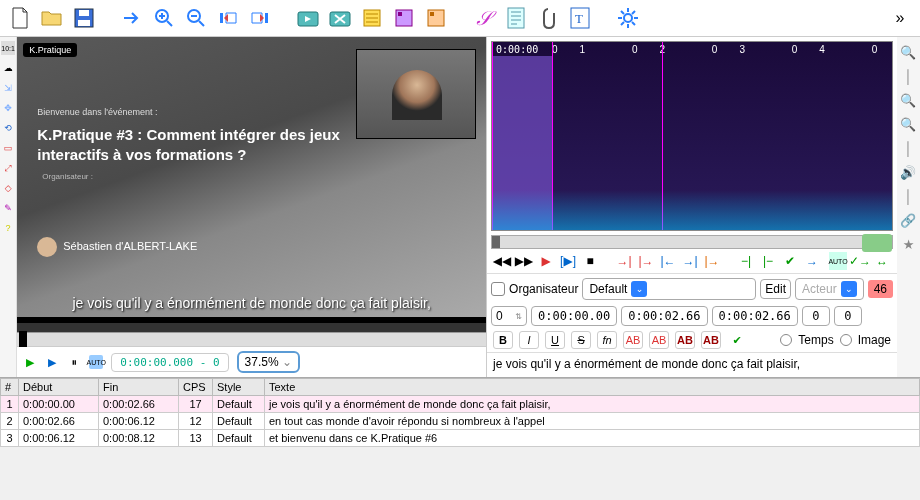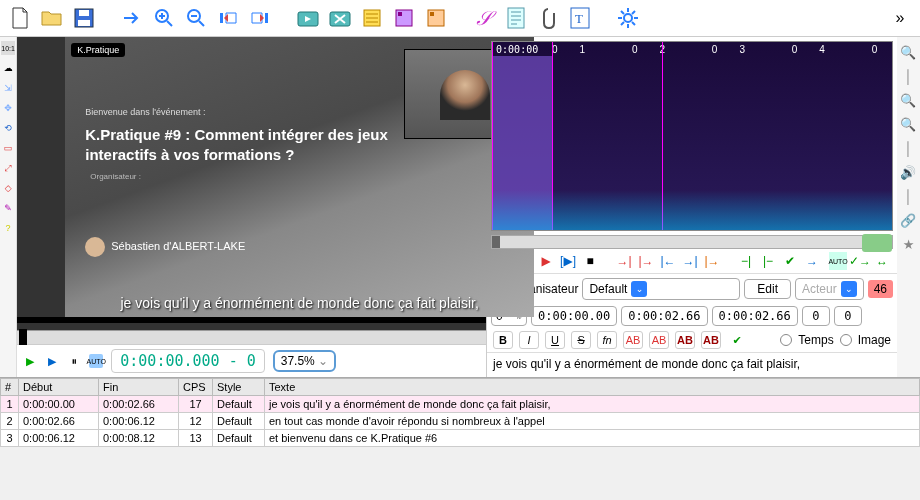--- a/index.html
+++ b/index.html
@@ -4,57 +4,57 @@
 <style>
 * { box-sizing: border-box; margin: 0; padding: 0; }
 body { font-family: -apple-system, Helvetica, Arial, sans-serif; font-size: 12px; background: #f0f0f0; width: 920px; height: 500px; overflow: hidden; }
 .toolbar { background: #fff; border-bottom: 1px solid #ccc; padding: 4px 6px; display: flex; align-items: center; gap: 4px; }
 .tb-btn { width: 28px; height: 28px; display: inline-flex; align-items: center; justify-content: center; cursor: pointer; border-radius: 3px; }
 .tb-sep { width: 12px; }
 .main { display: flex; height: 340px; }
 .left-strip { width: 18px; background: #f5f5f5; border-right: 1px solid #ddd; display: flex; flex-direction: column; align-items: center; gap: 6px; padding-top: 4px; }
 .ls-item { width: 14px; height: 14px; font-size: 9px; cursor: pointer; display: flex; align-items: center; justify-content: center; }
 .video-area { flex: 1; background: #333; position: relative; max-width: 490px; }
-.video-frame { width: 100%; height: 280px; background: linear-gradient(160deg, #5a5a5a 0%, #4a4a4a 40%, #888 60%, #aaa 100%); position: relative; color: #fff; margin-left: 48px; }
+.video-frame { width: 100%; height: 280px; background: linear-gradient(160deg, #5a5a5a 0%, #4a4a4a 40%, #888 60%, #aaa 100%); position: relative; color: #fff; }
 .video-badge { position: absolute; top: 6px; left: 6px; background: #000; color: #fff; font-size: 9px; padding: 2px 6px; border-radius: 3px; }
 .video-title-bar { position: absolute; top: 8px; left: 52px; font-size: 8px; color: #bbb; }
 .pip { position: absolute; top: 12px; right: 10px; width: 120px; height: 90px; background: linear-gradient(#777, #555); border: 1px solid #000; }
 .pip-person { position: absolute; left: 35px; top: 20px; width: 50px; height: 50px; background: radial-gradient(circle at 50% 30%, #d9b896 0%, #a0765a 40%, #2a2a2a 60%); border-radius: 50% 50% 0 0; }
 .overlay-text { position: absolute; left: 20px; top: 70px; font-size: 9px; color: #ddd; }
 .overlay-title { position: absolute; left: 20px; top: 88px; font-size: 15px; font-weight: bold; color: #fff; width: 340px; line-height: 1.3; }
 .overlay-org { position: absolute; left: 25px; top: 135px; font-size: 8px; color: #bbb; }
 .overlay-name { position: absolute; left: 46px; bottom: 65px; font-size: 11px; color: #fff; }
 .avatar { position: absolute; left: 20px; bottom: 60px; width: 20px; height: 20px; border-radius: 50%; background: #d9b896; }
 .subtitle { position: absolute; bottom: 6px; left: 50%; transform: translateX(-50%); color: #fff; font-size: 14px; text-shadow: 1px 1px 2px #000; white-space: nowrap; }
 .video-controls { background: #000; height: 6px; }
 .scrub { background: #ddd; height: 14px; border-top: 1px solid #999; position: relative; }
 .scrub-marker { position: absolute; left: 2px; top: -2px; width: 8px; height: 16px; background: #000; }
 .pc-row { background: #fff; padding: 4px 6px; display: flex; align-items: center; gap: 8px; border-top: 1px solid #ccc; }
 .pc-btn { width: 14px; height: 14px; cursor: pointer; display: inline-flex; align-items: center; justify-content: center; font-size: 11px; }
-.time-display { color: #0a8; font-family: monospace; font-size: 15px; padding: 2px 8px; border: 1px solid #ccc; border-radius: 4px; }
+.time-display { color: #0a8; font-family: monospace; font-size: 11px; padding: 2px 8px; border: 1px solid #ccc; border-radius: 4px; }
 .offset { border: 1px solid #ccc; border-radius: 4px; padding: 2px 8px; }
 .zoom { border: 2px solid #5b9bd5; border-radius: 6px; padding: 2px 6px; }
 .right-panel { flex: 1; background: #fff; border-left: 1px solid #ccc; display: flex; flex-direction: column; }
 .spectro { height: 190px; background: linear-gradient(#1a0a3a, #2a1a5a); border: 1px solid #888; margin: 4px; position: relative; overflow: hidden; }
 .spectro-time { position: absolute; top: 2px; left: 4px; color: #fff; font-size: 10px; letter-spacing: 22px; }
 .spectro-t0 { position: absolute; top: 2px; left: 4px; color: #fff; font-size: 10px; font-family: monospace; }
 .spectro-line { position: absolute; top: 0; bottom: 0; width: 1px; background: #f0f; }
 .spectro-block { position: absolute; top: 14px; bottom: 0; background: rgba(130,90,220,0.6); }
 .spectro-noise { position: absolute; bottom: 0; left: 0; right: 0; height: 40px; background: linear-gradient(transparent, rgba(0,200,255,0.5)); }
 .spectro-bar { background: #ddd; height: 14px; margin: 0 4px; border: 1px solid #aaa; position: relative; }
 .spectro-bar-fill { position: absolute; left: 0; top: 0; bottom: 0; width: 8px; background: #666; }
 .spectro-bar-end { position: absolute; right: 0; top: -2px; width: 30px; height: 18px; background: #8c8; border-radius: 3px; }
 .wave-tools { padding: 3px 6px; display: flex; gap: 4px; align-items: center; border-bottom: 1px solid #ddd; }
 .wt-btn { width: 18px; height: 18px; cursor: pointer; font-size: 12px; display: inline-flex; align-items: center; justify-content: center; }
 .wt-sep { width: 8px; }
 .edit-row { padding: 4px; display: flex; gap: 4px; align-items: center; }
 .checkbox { width: 14px; height: 14px; border: 1px solid #888; border-radius: 3px; }
 .combo { border: 1px solid #aaa; border-radius: 4px; padding: 2px 6px; display: flex; align-items: center; gap: 4px; }
 .combo-arrow { background: #2a7fff; color: #fff; border-radius: 3px; width: 16px; height: 16px; display: inline-flex; align-items: center; justify-content: center; font-size: 9px; }
-.btn { border: 1px solid #aaa; border-radius: 4px; padding: 2px 12px; cursor: pointer; background: #fff; }
+.btn { border: 1px solid #aaa; border-radius: 4px; padding: 2px 4px; cursor: pointer; background: #fff; }
 .badge46 { background: #f88; padding: 2px 6px; border-radius: 3px; }
 .tc-row { padding: 2px 4px; display: flex; gap: 4px; align-items: center; }
 .tc-box { border: 1px solid #aaa; border-radius: 4px; padding: 2px 6px; font-family: monospace; }
 .spin { border: 1px solid #aaa; border-radius: 4px; padding: 2px 4px; width: 36px; display: flex; justify-content: space-between; align-items: center; }
 .fmt-row { padding: 3px 6px; display: flex; gap: 6px; align-items: center; border-bottom: 1px solid #ddd; }
 .fmt-btn { width: 20px; height: 18px; cursor: pointer; border: 1px solid #ccc; border-radius: 3px; display: inline-flex; align-items: center; justify-content: center; font-size: 11px; }
 .txt-edit { padding: 4px 6px; font-size: 12px; }
 .radio { width: 12px; height: 12px; border: 1px solid #888; border-radius: 50%; display: inline-block; }
 .grid { border-top: 1px solid #aaa; }
 .grid table { width: 100%; border-collapse: collapse; }
@@ -196,21 +196,21 @@
   </div>
 
   <div style="display:flex;flex-direction:column;width:490px">
     <div class="video-area">
       <div class="video-frame">
         <div class="video-badge">K.Pratique</div>
         <div class="pip">
             <div class="pip-person"></div>
           </div>
         <div class="overlay-text">Bienvenue dans l'événement :</div>
-        <div class="overlay-title">K.Pratique #9 : Comment intégrer des jeux interactifs à vos formations ?</div>
+        <div class="overlay-title">K.Pratique #3 : Comment intégrer des jeux interactifs à vos formations ?</div>
         <div class="overlay-org">Organisateur :</div>
         <div class="avatar"></div>
         <div class="overlay-name">Sébastien d'ALBERT-LAKE</div>
         <div class="subtitle">je vois qu'il y a énormément de monde donc ça fait plaisir,</div>
       </div>
       <div class="video-controls"></div>
     </div>
     <div class="scrub">
         <div class="scrub-marker"></div>
       </div>

